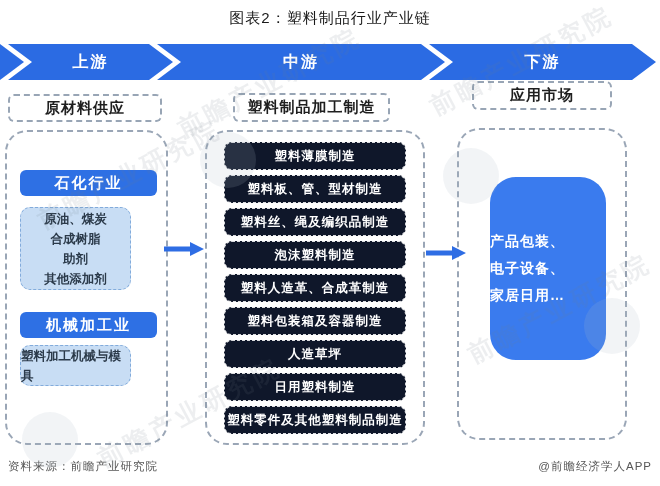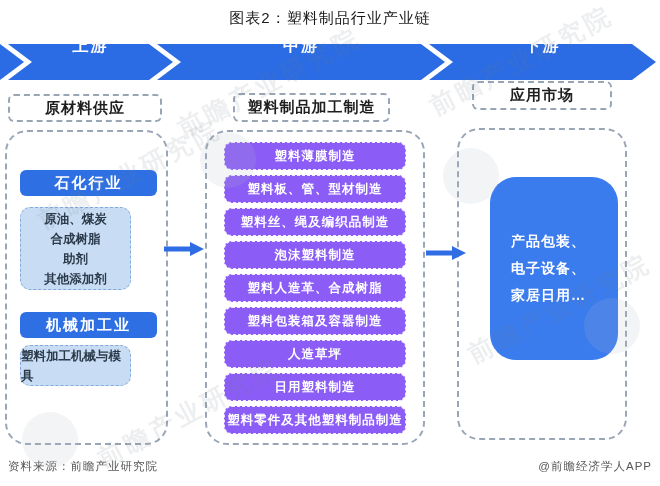--- a/index.html
+++ b/index.html
@@ -8,21 +8,21 @@
     font-family:"Liberation Sans","DejaVu Sans",sans-serif;
   }
   .title{
     position:absolute;top:9px;left:0;width:660px;text-align:center;
     font-size:15px;font-weight:normal;color:#1a1a1a;letter-spacing:1px;
   }
   
   .banner{position:absolute;left:0;top:44px;}
   .banner polygon{fill:#2B6BE3;}
   .banner-label{
-    position:absolute;top:28px;height:36px;line-height:36px;text-align:center;
+    position:absolute;top:44px;height:36px;line-height:36px;text-align:center;
     color:#ffffff;font-size:16px;font-weight:bold;letter-spacing:2px;
   }
   
   .sec-header{
     position:absolute;background:#ffffff;border:2px dashed #98a5b5;border-radius:6px;
     display:flex;align-items:center;justify-content:center;
     font-size:15px;font-weight:bold;color:#1f1f1f;letter-spacing:1px;box-sizing:border-box;
   }
   
   .col{
@@ -36,28 +36,28 @@
   }
   .up-box{
     position:absolute;left:13px;width:111px;background:#C8DDF4;border:1px dashed #82ABDB;
     border-radius:10px;box-sizing:border-box;color:#2b3a4a;font-size:12.5px;font-weight:bold;
     display:flex;flex-direction:column;align-items:center;justify-content:center;
   }
   .up-box .line{line-height:20px;}
   
   .mid-list{position:absolute;left:17px;top:10px;right:17px;display:flex;flex-direction:column;gap:5px;}
   .mid-item{
-    height:28px;background:#8b5cf6;border:1px dashed rgba(255,255,255,.85);border-radius:8px;
+    height:28px;background:#0f172a;border:1px dashed rgba(255,255,255,.85);border-radius:8px;
     box-sizing:border-box;color:#ffffff;font-size:12.5px;font-weight:bold;letter-spacing:1px;
     display:flex;align-items:center;justify-content:center;
   }
   
   .down-box{
-    position:absolute;left:31px;top:47px;width:128px;height:183px;background:#3A7BEE;border-radius:26px;
-    display:flex;flex-direction:column;justify-content:center;box-sizing:border-box;padding-left:21px;
+    position:absolute;left:31px;top:47px;width:116px;height:183px;background:#3A7BEE;border-radius:26px;
+    display:flex;flex-direction:column;justify-content:center;box-sizing:border-box;
   }
   .down-box .line{color:#fff;font-size:14px;font-weight:bold;line-height:27px;letter-spacing:1px;}
   
   .flow-arrow{position:absolute;}
   .flow-arrow polygon{fill:#2E6DE4;}
   
   .footer-left{position:absolute;left:8px;top:459px;font-size:11.5px;color:#575757;letter-spacing:1px;}
   .footer-right{position:absolute;right:8px;top:459px;font-size:11.5px;color:#575757;letter-spacing:1px;}
   
   .wm{
@@ -103,21 +103,21 @@
       <div class="line">塑料加工机械与模具</div>
     </div>
   </div>
 
   <div class="col" style="left:205px;top:130px;width:220px;height:315px;">
     <div class="mid-list">
       <div class="mid-item">塑料薄膜制造</div>
       <div class="mid-item">塑料板、管、型材制造</div>
       <div class="mid-item">塑料丝、绳及编织品制造</div>
       <div class="mid-item">泡沫塑料制造</div>
-      <div class="mid-item">塑料人造革、合成树脂</div>
+      <div class="mid-item">塑料人造革、合成革制造</div>
       <div class="mid-item">塑料包装箱及容器制造</div>
       <div class="mid-item">人造草坪</div>
       <div class="mid-item">日用塑料制造</div>
       <div class="mid-item">塑料零件及其他塑料制品制造</div>
     </div>
   </div>
 
   <div class="col" style="left:457px;top:128px;width:170px;height:312px;">
     <div class="down-box">
       <div class="line">产品包装、</div>

